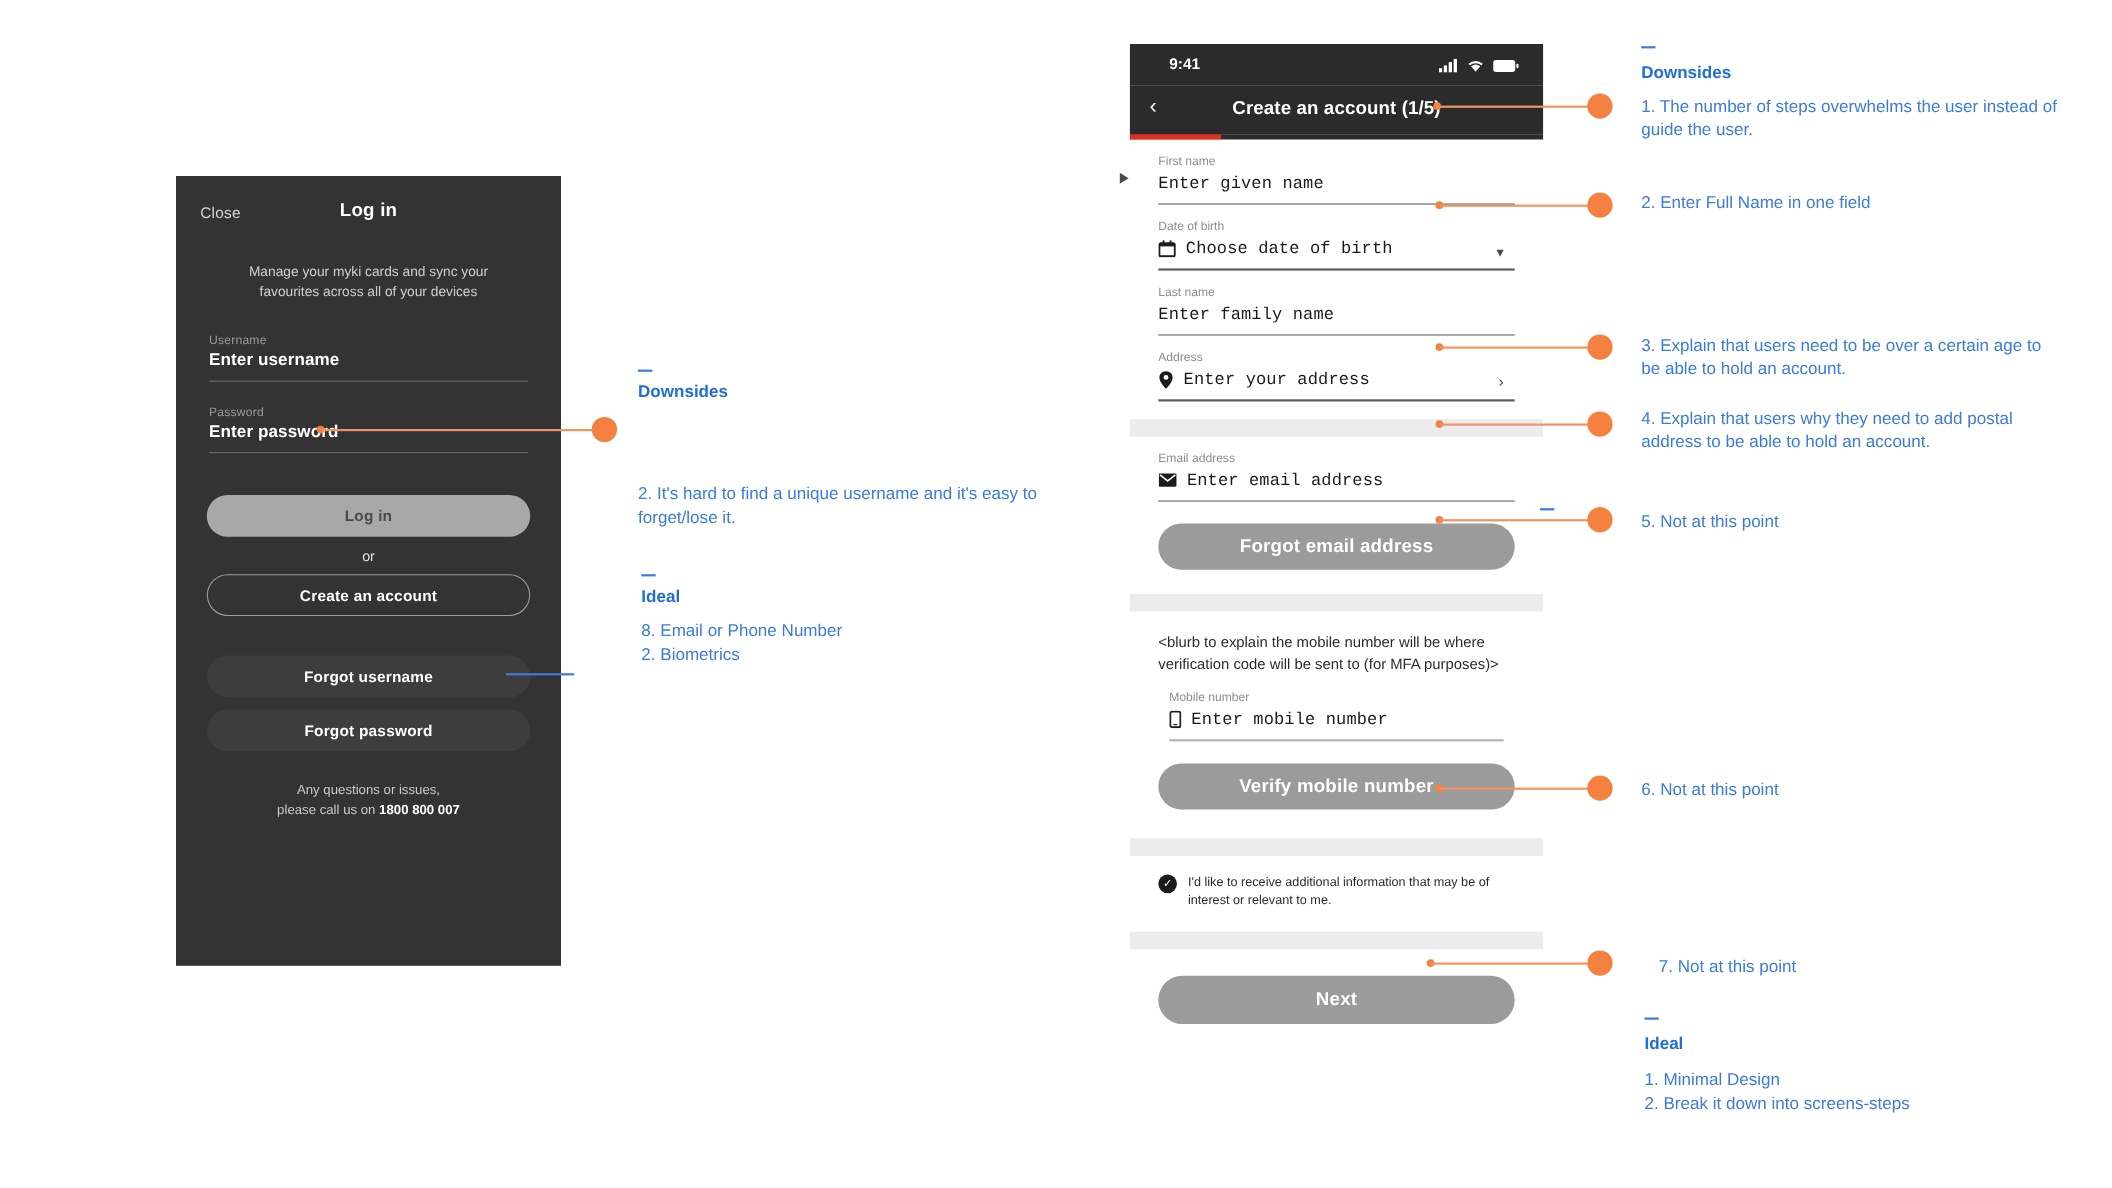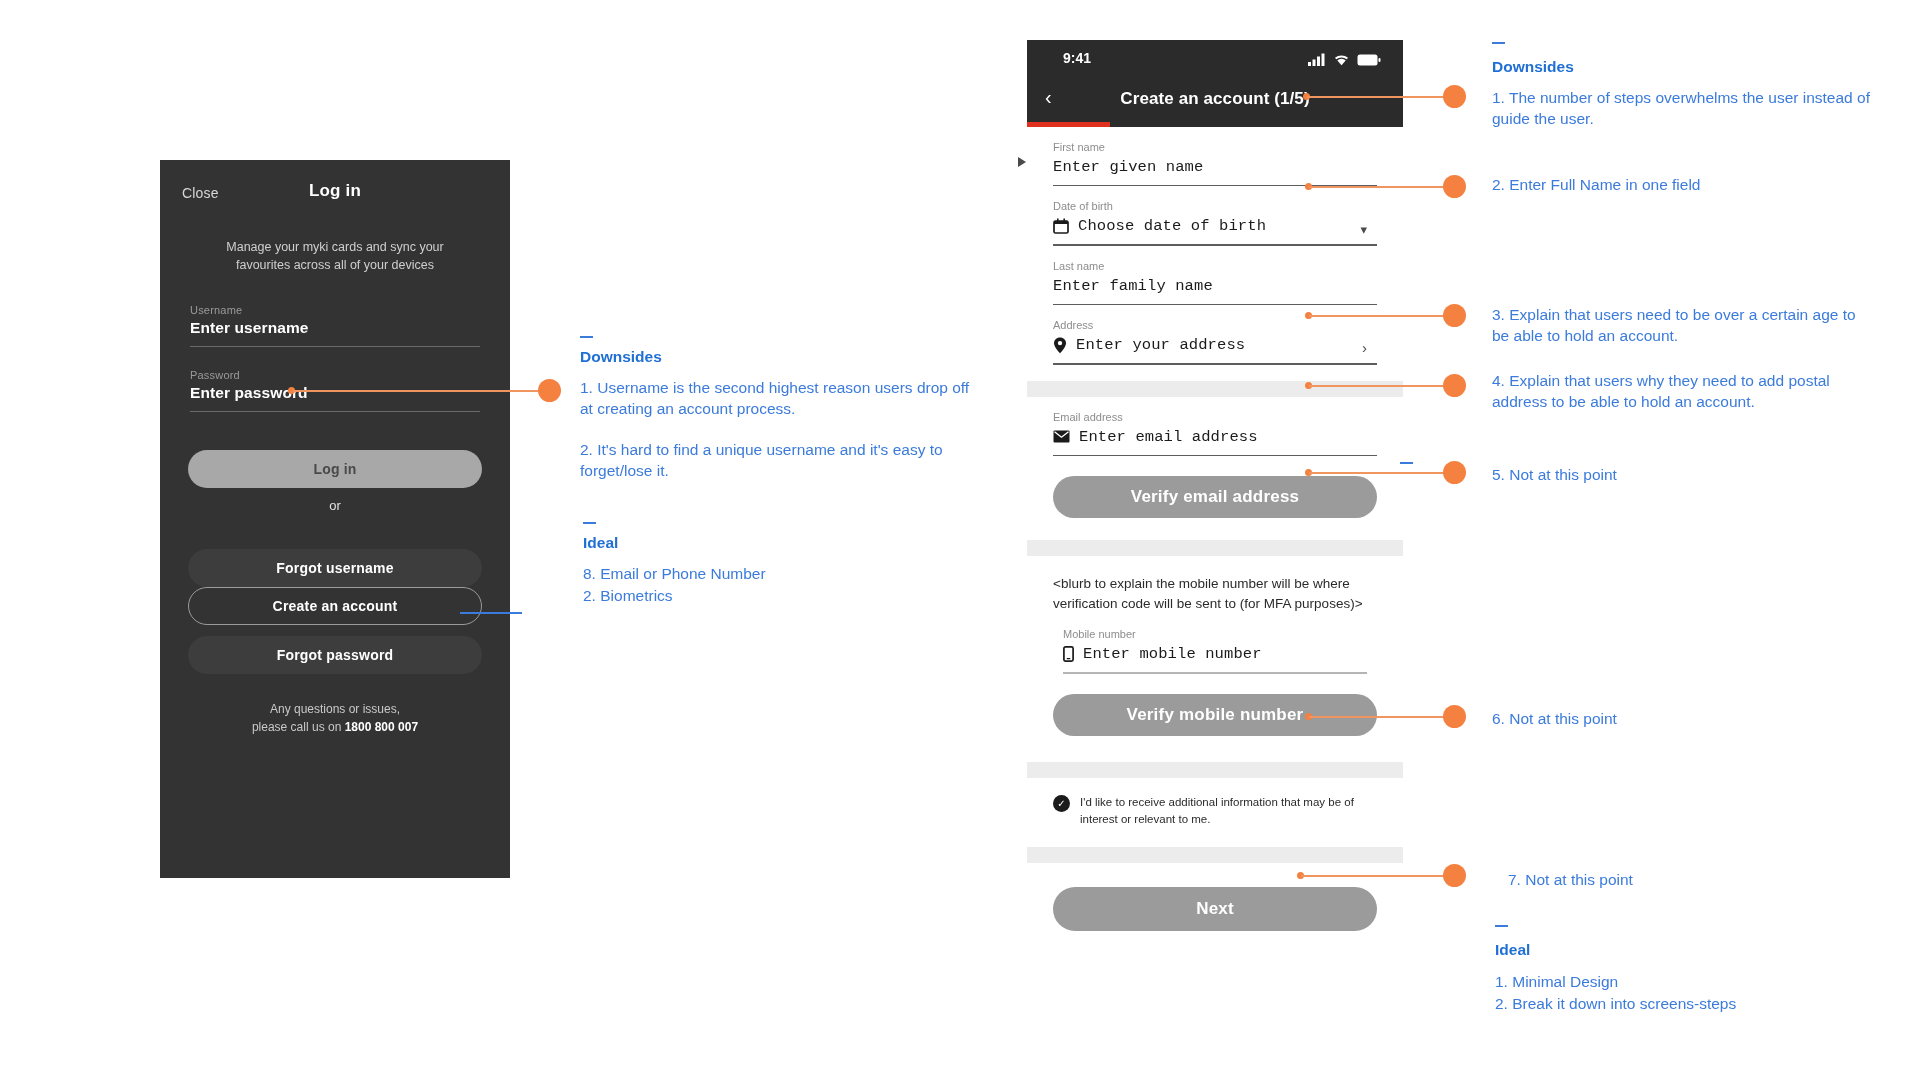--- a/index.html
+++ b/index.html
@@ -151,22 +151,22 @@
     </div>
 
     <div class="field-wrap" style="margin-top:22px;">
       <div class="field-label">Password</div>
       <div class="field-value">Enter password</div>
       <div class="field-rule"></div>
     </div>
 
     <div class="btn btn-primary" style="margin-top:38px;">Log in</div>
     <div class="or-text">or</div>
+    <div class="btn btn-outline">Create an account</div>
     <div class="btn btn-ghost" style="margin-top:36px;">Forgot username</div>
-    <div class="btn btn-outline">Create an account</div>
     <div class="btn btn-ghost" style="margin-top:11px;">Forgot password</div>
 
     <div class="login-footer">
       <span>Any questions or issues,</span><br>
       <span>please call us on </span><b>1800 800 007</b>
     </div>
   </div>
 
   <div class="phone" id="create-phone">
 
@@ -267,21 +267,21 @@
                 <rect x="0.5" y="0.5" width="16" height="12" rx="1" fill="#1b1b1b"></rect>
                 <path d="M1.5 1.8 L8.5 7.2 L15.5 1.8" fill="none" stroke="#ffffff" stroke-width="1.4"></path>
               </svg>
           </span>
           <div class="cfield-val">Enter email address</div>
         </div>
         <div class="cfield-rule"></div>
       </div>
     </div>
 
-    <div class="cbtn">Verify email address</div>
+    <div class="cbtn">Forgot email address</div>
     <div class="spacer-band" style="margin-top:22px;"></div>
 
     <div class="blurb">&lt;blurb to explain the mobile number will be where verification code will be sent to (for MFA purposes)&gt;</div>
 
     <div class="cform" style="padding-left:36px;padding-right:36px;">
       <div class="cfield">
         <div class="cfield-label">Mobile number</div>
         <div class="cfield-row">
           <span>
             <svg width="11" height="16" viewBox="0 0 11 16">
@@ -302,21 +302,20 @@
       <div class="consent-check">✓</div>
       <div class="consent-text">I'd like to receive additional information that may be of interest or relevant to me.</div>
     </div>
 
     <div class="spacer-band" style="margin-top:20px;"></div>
     <div class="cbtn" style="margin-top:24px;height:44px;border-radius:22px;">Next</div>
   </div>
 
   <div class="anno-dash" style="left:580px;top:336px;"></div>
   <div class="anno-head" style="left:580px;top:348px;">Downsides</div>
-  <div class="anno" style="left:580px;top:378px;width:390px;">1. Username is the second highest reason users drop off at creating an account process.</div>
   <div class="anno" style="left:580px;top:440px;width:390px;">2. It's hard to find a unique username and it's easy to forget/lose it.</div>
 
   <div class="anno-dash" style="left:583px;top:522px;"></div>
   <div class="anno-head" style="left:583px;top:534px;">Ideal</div>
   <div class="anno" style="left:583px;top:564px;width:330px;">8. Email or Phone Number</div>
   <div class="anno" style="left:583px;top:586px;width:330px;">2. Biometrics</div>
 
   <div class="minidot" style="left:288px;top:387px;"></div>
   <div class="leader" style="left:293px;top:390px;width:248px;"></div>
   <div class="dot" style="left:538px;top:379px;"></div>

